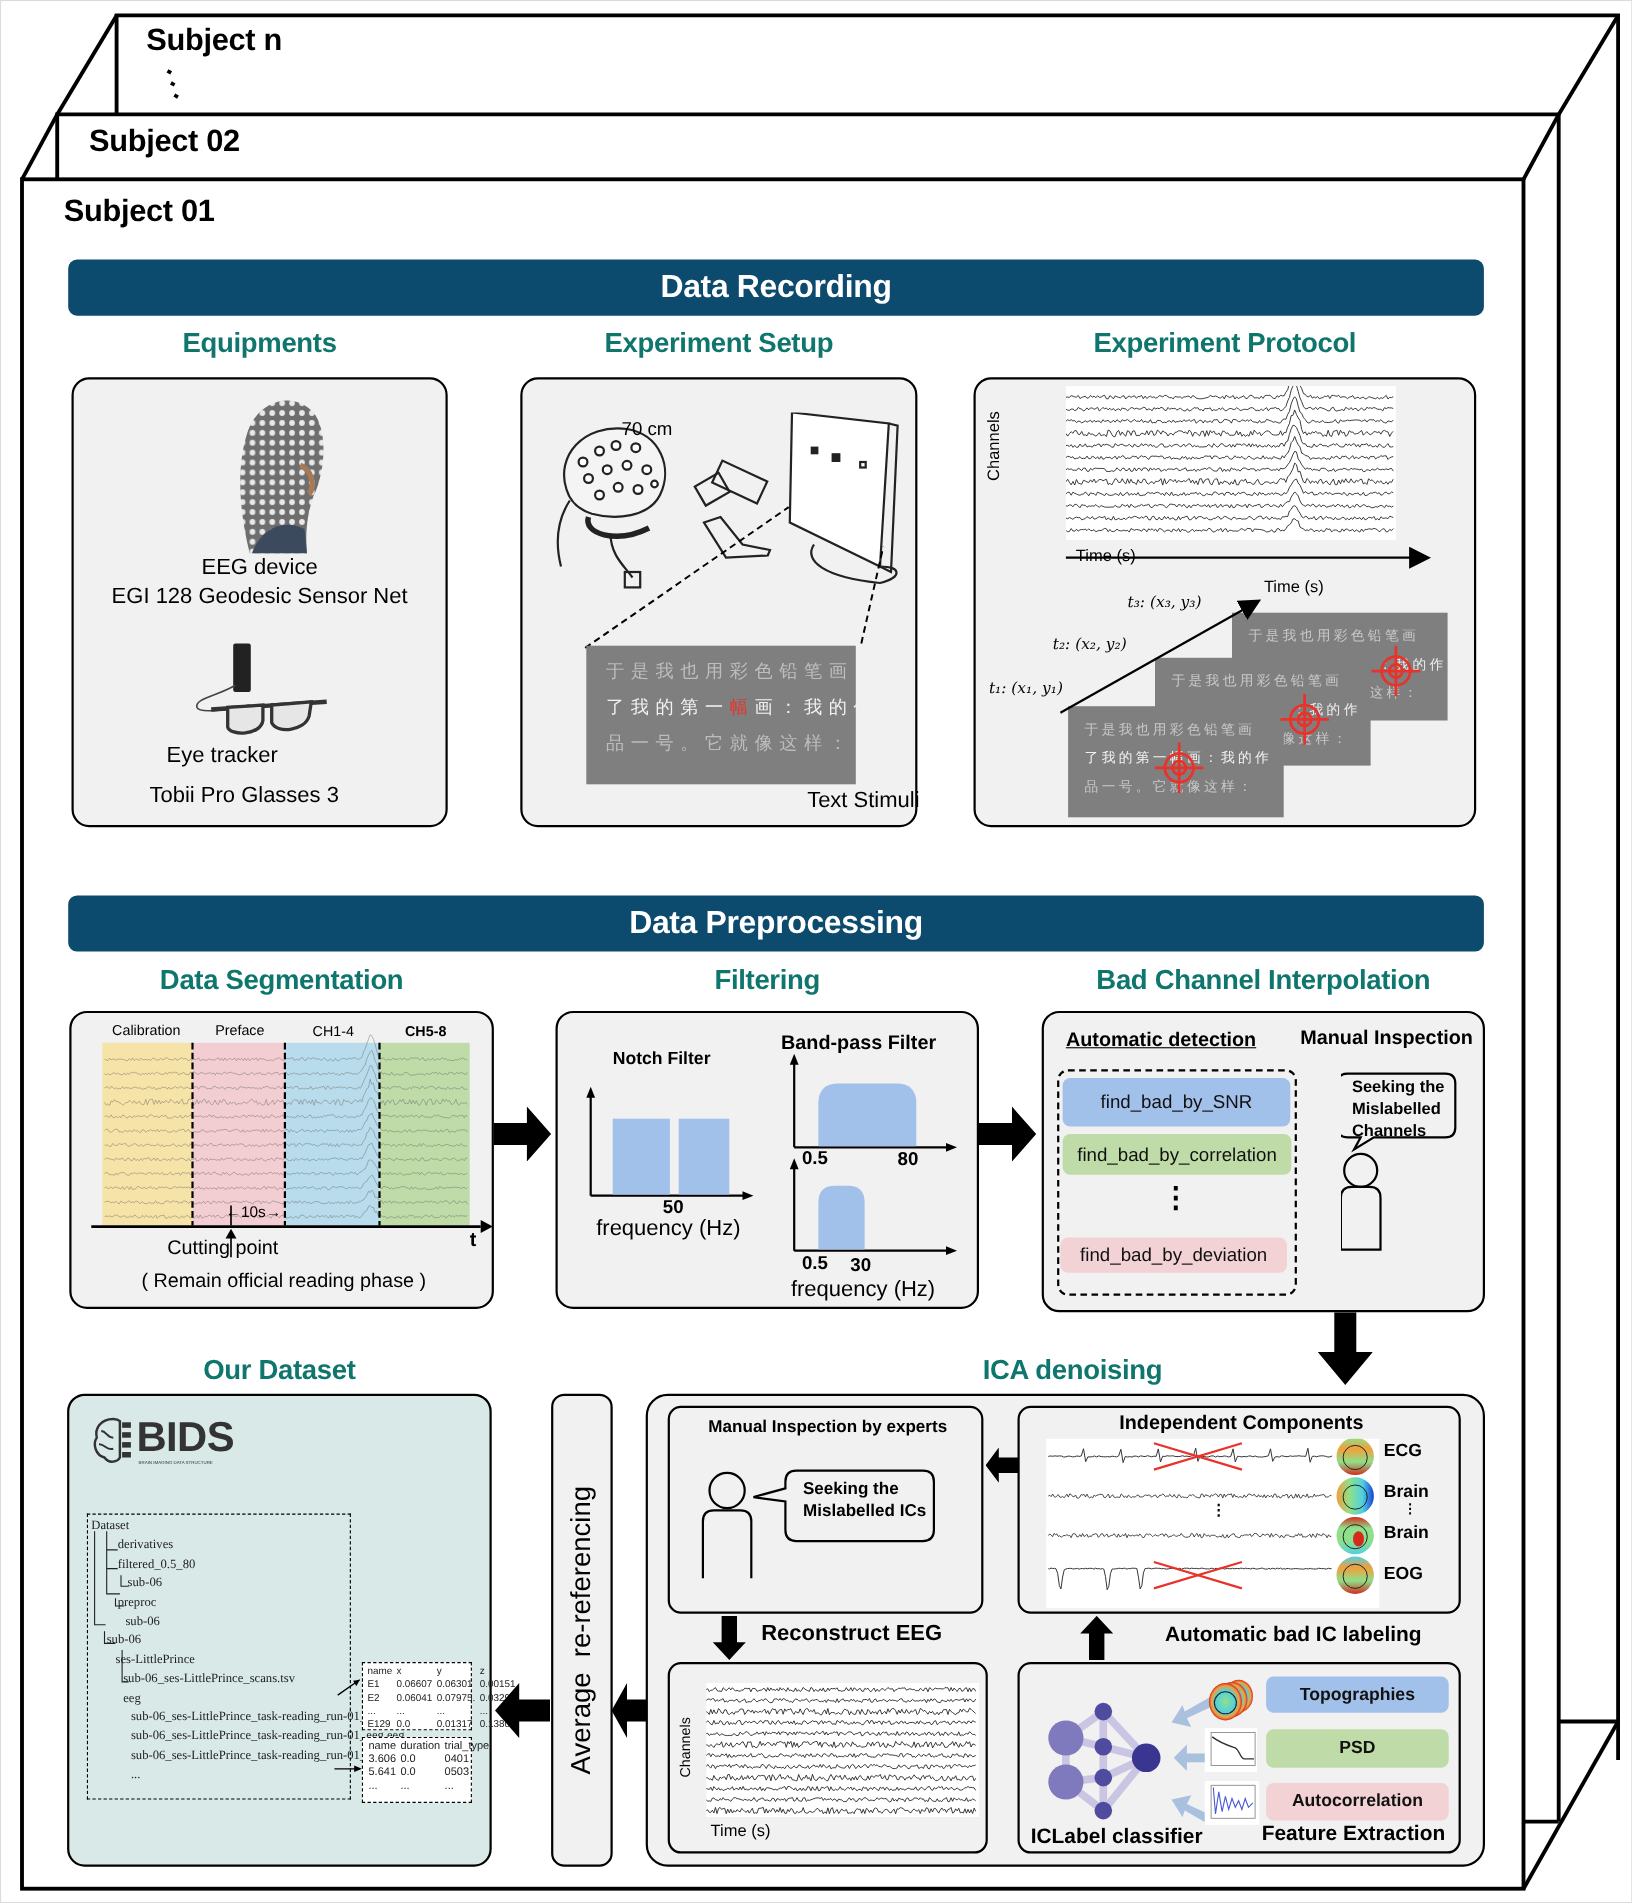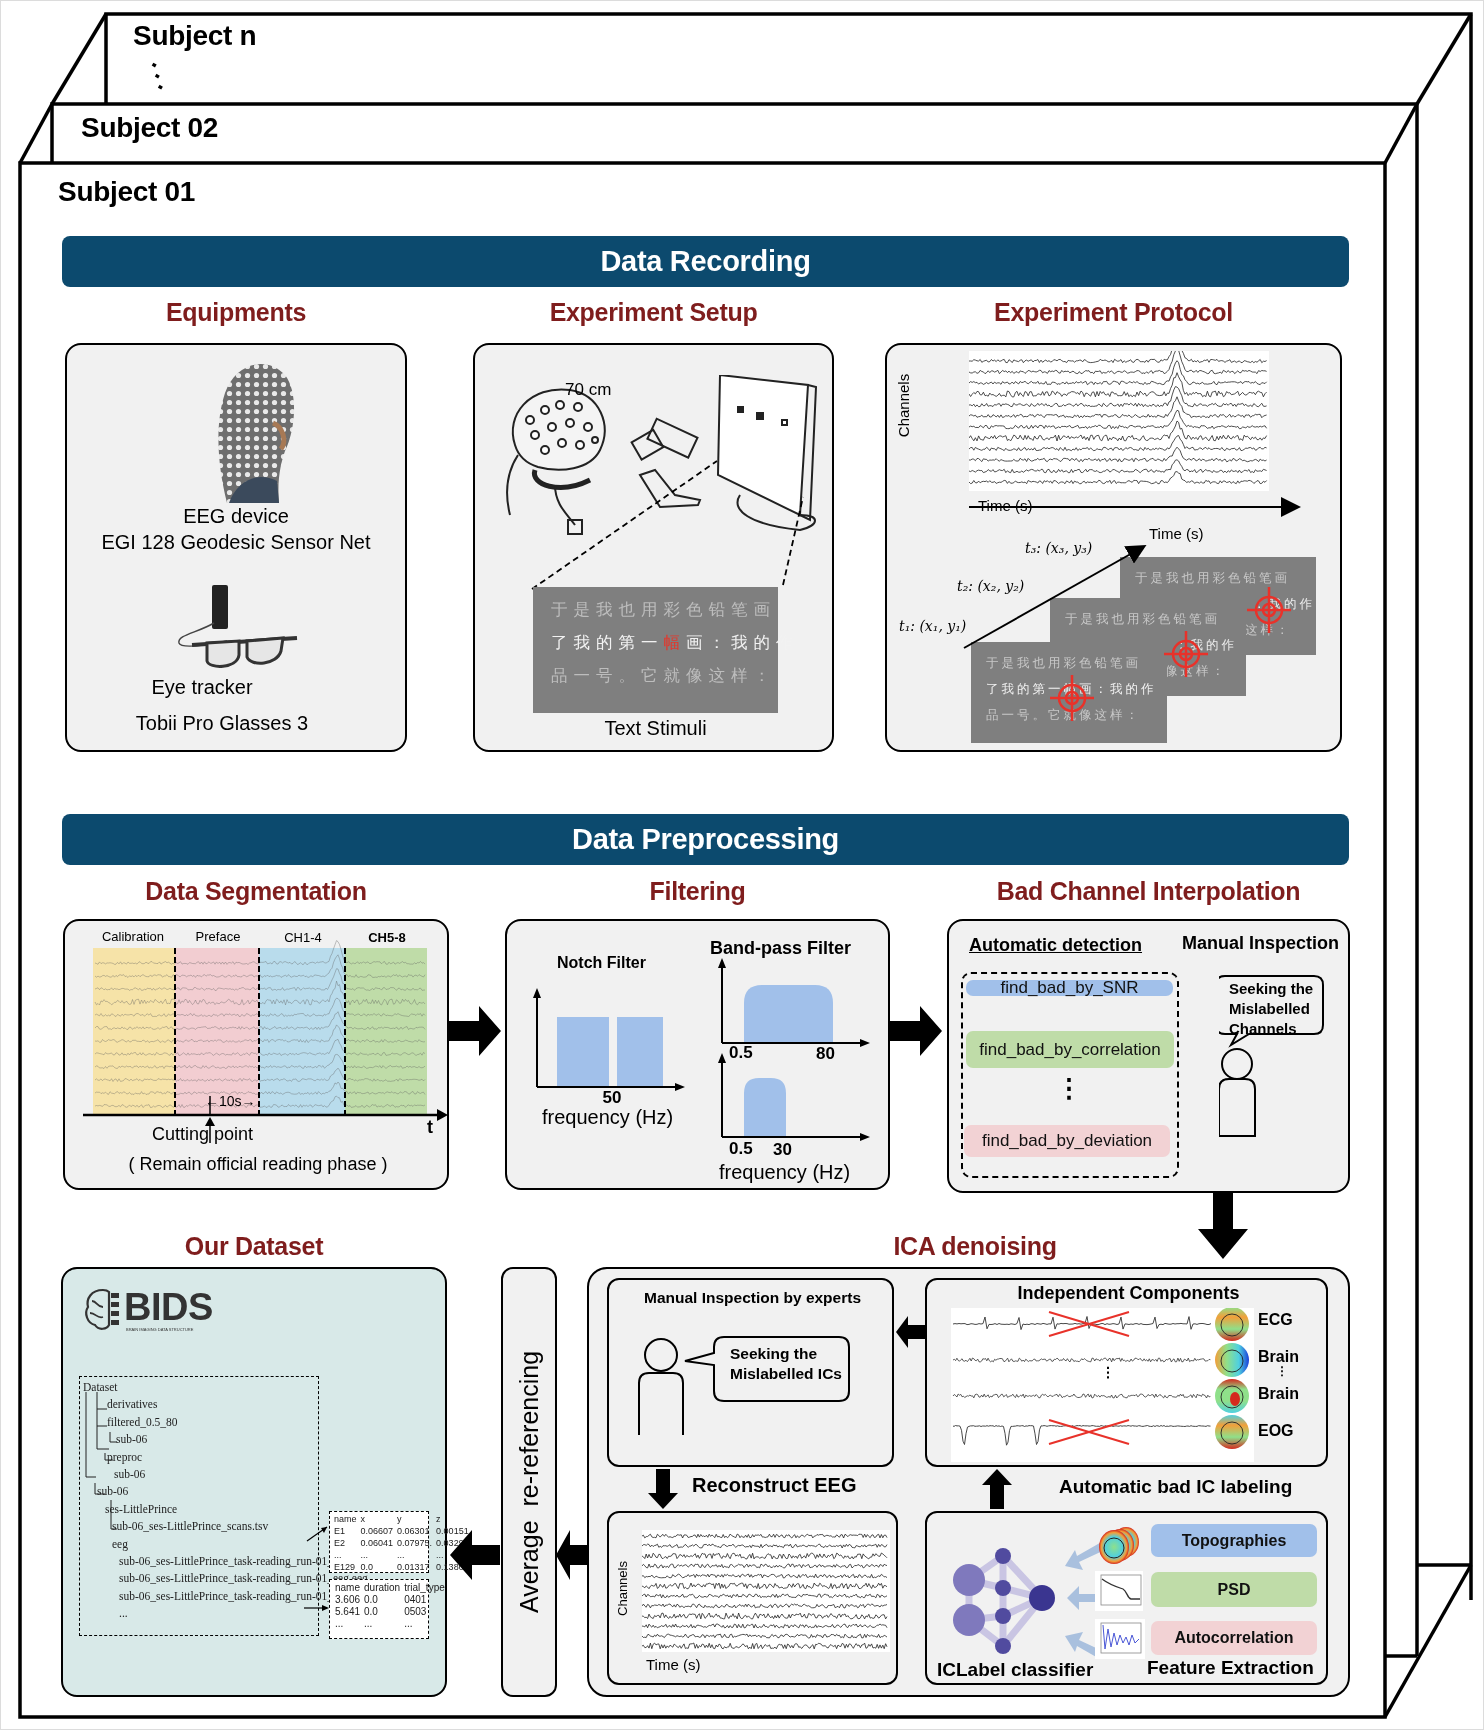--- a/index.html
+++ b/index.html
@@ -2,21 +2,21 @@
 <html><head>
 <meta charset="utf-8">
 <style>
   html, body { margin:0; padding:0; }
   body { width:1484px; height:1730px; position:relative; background:#ffffff; font-family:"Liberation Sans", sans-serif; overflow:hidden; }
   .abs { position:absolute; }
   .frame-outline { position:absolute; left:0; top:0; width:1484px; height:1730px; box-sizing:border-box; border:1px solid #dcdcdc; pointer-events:none; }
   svg.stack { position:absolute; left:0; top:0; }
   .subj-label { position:absolute; font-weight:bold; font-size:28px; color:#000; letter-spacing:-0.3px; }
   .bluebar { position:absolute; background:#0c4a6e; border-radius:8px; color:#fff; font-weight:bold; font-size:29px; display:flex; align-items:center; justify-content:center; letter-spacing:-0.3px; }
-  .sec-title { position:absolute; font-weight:bold; font-size:25px; color:#7f1d1d; text-align:center; letter-spacing:-0.3px; white-space:nowrap; }
+  .sec-title { position:absolute; font-weight:bold; font-size:25px; color:#0f766e; text-align:center; letter-spacing:-0.3px; white-space:nowrap; }
   .panel { position:absolute; background:#f1f1f1; border:2px solid #000; border-radius:16px; box-sizing:border-box; }
   .panel.teal { background:#d8e9e8; }
   .txt { position:absolute; color:#000; white-space:nowrap; }
   .center { text-align:center; }
   .bold { font-weight:bold; }
   .pill { position:absolute; border-radius:7px; display:flex; align-items:center; justify-content:center; font-size:17px; color:#111; }
   .arrow { position:absolute; }
   .grey-stim { position:absolute; background:#7f7f7f; color:#d9d9d9; font-family:"DejaVu Serif", serif; }
   .stim-line { display:block; letter-spacing:6px; white-space:nowrap; }
   .tree { position:absolute; font-family:"Liberation Serif", serif; font-size:11.5px; color:#222; }
@@ -122,21 +122,21 @@
   <div class="txt" style="left:90px; top:35px; font-size:17px;">70 cm</div>
   <svg class="abs" style="left:0; top:0;" width="361" height="409">
     <line x1="57" y1="244" x2="242" y2="116" stroke="#000" stroke-width="1.8" stroke-dasharray="6,4"></line>
     <line x1="308" y1="240" x2="328" y2="152" stroke="#000" stroke-width="1.8" stroke-dasharray="6,4"></line>
   </svg>
   <div class="grey-stim" style="left:58px; top:242px; width:245px; height:126px; font-size:16.5px; line-height:33px; padding:6px 0 0 18px; box-sizing:border-box;">
     <span class="stim-line" style="color:#bdbdbd;">于是我也用彩色铅笔画</span>
     <span class="stim-line" style="color:#f2f2f2;"><span>了我的第一</span><span style="color:#e0392e;">幅</span><span>画：我的作</span></span>
     <span class="stim-line" style="color:#bdbdbd;">品一号。它就像这样：</span>
   </div>
-  <div class="txt center" style="left:0; width:361px; top:372px; font-size:20px;">Text Stimuli</div>
+  <div class="txt center" style="left:0; width:361px; top:372px; font-size:20px;text-align:right;">Text Stimuli</div>
 </div>
 
 <div class="panel" style="left:885px; top:343px; width:457px; height:409px;">
   <svg class="abs" style="left:82px; top:6px;" width="330" height="148" id="protocol-eeg">
       <rect x="0" y="0" width="300" height="140" fill="#fff"></rect>
       <path d="M0,10 L1.6,10.0 L3.2,10.2 L4.8,8.7 L6.4,9.1 L8.0,9.8 L9.6,10.0 L11.2,8.5 L12.8,11.3 L14.4,10.3 L16.0,9.7 L17.6,9.2 L19.2,11.0 L20.8,10.6 L22.4,8.5 L24.0,10.0 L25.6,9.1 L27.2,10.6 L28.8,8.8 L30.4,10.2 L32.0,10.0 L33.6,8.9 L35.2,8.4 L36.8,11.5 L38.4,11.6 L40.0,8.7 L41.6,9.8 L43.2,11.6 L44.8,8.9 L46.4,9.7 L48.0,10.2 L49.6,10.6 L51.2,9.2 L52.8,8.8 L54.4,11.7 L56.0,9.8 L57.6,9.1 L59.2,10.2 L60.8,9.4 L62.4,8.8 L64.0,11.0 L65.6,9.5 L67.2,9.5 L68.8,8.5 L70.4,11.5 L72.0,9.1 L73.6,11.3 L75.2,9.9 L76.8,9.1 L78.4,10.4 L80.0,9.7 L81.6,10.9 L83.2,10.5 L84.8,8.7 L86.4,9.0 L88.0,9.8 L89.6,8.6 L91.2,8.4 L92.8,9.7 L94.4,10.6 L96.0,10.5 L97.6,11.6 L99.2,9.4 L100.8,9.8 L102.4,10.0 L104.0,9.8 L105.6,11.2 L107.2,9.8 L108.8,9.8 L110.4,9.2 L112.0,9.1 L113.6,10.9 L115.2,8.7 L116.8,9.2 L118.4,10.9 L120.0,11.3 L121.6,11.6 L123.2,11.5 L124.8,11.3 L126.4,10.9 L128.0,10.5 L129.6,10.2 L131.2,8.3 L132.8,9.4 L134.4,9.5 L136.0,9.0 L137.6,9.6 L139.2,10.7 L140.8,10.8 L142.4,9.2 L144.0,11.6 L145.6,8.3 L147.2,9.5 L148.8,10.3 L150.4,9.8 L152.0,8.6 L153.6,11.7 L155.2,9.8 L156.8,11.3 L158.4,10.3 L160.0,9.9 L161.6,8.7 L163.2,11.0 L164.8,11.4 L166.4,9.2 L168.0,8.3 L169.6,8.8 L171.2,10.7 L172.8,10.7 L174.4,10.6 L176.0,11.3 L177.6,9.1 L179.2,11.2 L180.8,8.8 L182.4,8.4 L184.0,8.5 L185.6,8.3 L187.2,10.1 L188.8,11.2 L190.4,11.2 L192.0,8.8 L193.6,10.0 L195.2,8.3 L196.8,8.9 L198.4,8.8 L200.0,5.6 L201.6,3.4 L203.2,-2.1 L204.8,-7.8 L206.4,-11.0 L208.0,-15.3 L209.6,-13.2 L211.2,-8.8 L212.8,-0.7 L214.4,2.4 L216.0,6.8 L217.6,7.5 L219.2,9.6 L220.8,9.6 L222.4,8.3 L224.0,10.9 L225.6,9.8 L227.2,10.8 L228.8,9.4 L230.4,11.5 L232.0,10.8 L233.6,10.5 L235.2,9.2 L236.8,9.5 L238.4,8.5 L240.0,11.3 L241.6,8.5 L243.2,8.5 L244.8,8.9 L246.4,9.3 L248.0,8.4 L249.6,10.4 L251.2,9.8 L252.8,9.6 L254.4,10.1 L256.0,11.4 L257.6,10.1 L259.2,9.7 L260.8,8.7 L262.4,11.4 L264.0,10.6 L265.6,10.0 L267.2,11.4 L268.8,10.6 L270.4,9.9 L272.0,11.6 L273.6,11.4 L275.2,9.7 L276.8,10.0 L278.4,10.7 L280.0,11.0 L281.6,11.5 L283.2,10.2 L284.8,11.7 L286.4,10.5 L288.0,11.2 L289.6,9.8 L291.2,8.5 L292.8,11.7 L294.4,10.2 L296.0,10.5 L297.6,9.6" stroke="#222" stroke-width="0.8" fill="none"></path>
       <path d="M0,21 L1.6,21.9 L3.2,22.0 L4.8,21.0 L6.4,20.8 L8.0,22.3 L9.6,21.8 L11.2,19.4 L12.8,20.5 L14.4,20.9 L16.0,22.7 L17.6,21.6 L19.2,19.8 L20.8,21.6 L22.4,19.8 L24.0,20.0 L25.6,21.1 L27.2,20.4 L28.8,19.3 L30.4,22.6 L32.0,21.1 L33.6,19.4 L35.2,20.6 L36.8,19.9 L38.4,21.6 L40.0,20.1 L41.6,21.8 L43.2,20.3 L44.8,22.4 L46.4,21.3 L48.0,20.6 L49.6,22.2 L51.2,19.9 L52.8,20.5 L54.4,20.7 L56.0,22.4 L57.6,21.2 L59.2,19.5 L60.8,19.8 L62.4,20.9 L64.0,20.1 L65.6,20.7 L67.2,21.0 L68.8,20.4 L70.4,19.3 L72.0,19.5 L73.6,21.8 L75.2,20.8 L76.8,21.2 L78.4,22.4 L80.0,19.6 L81.6,20.7 L83.2,20.0 L84.8,20.6 L86.4,19.4 L88.0,19.7 L89.6,21.8 L91.2,22.2 L92.8,19.4 L94.4,21.1 L96.0,20.2 L97.6,20.5 L99.2,20.1 L100.8,21.8 L102.4,21.0 L104.0,20.1 L105.6,21.4 L107.2,22.4 L108.8,22.6 L110.4,20.6 L112.0,22.6 L113.6,22.1 L115.2,20.7 L116.8,19.6 L118.4,20.0 L120.0,19.7 L121.6,21.8 L123.2,21.3 L124.8,22.6 L126.4,20.2 L128.0,20.5 L129.6,20.4 L131.2,19.8 L132.8,22.5 L134.4,21.4 L136.0,22.0 L137.6,21.7 L139.2,20.2 L140.8,21.3 L142.4,19.7 L144.0,21.7 L145.6,22.6 L147.2,21.4 L148.8,20.4 L150.4,20.4 L152.0,21.2 L153.6,21.2 L155.2,19.7 L156.8,20.6 L158.4,22.1 L160.0,21.9 L161.6,21.1 L163.2,21.1 L164.8,21.4 L166.4,20.6 L168.0,19.6 L169.6,19.7 L171.2,20.6 L172.8,22.5 L174.4,21.9 L176.0,22.5 L177.6,20.8 L179.2,22.3 L180.8,20.8 L182.4,19.6 L184.0,22.4 L185.6,20.5 L187.2,20.1 L188.8,20.1 L190.4,19.4 L192.0,20.5 L193.6,20.4 L195.2,22.6 L196.8,21.8 L198.4,20.3 L200.0,18.5 L201.6,13.6 L203.2,10.3 L204.8,3.7 L206.4,0.1 L208.0,-2.4 L209.6,-0.7 L211.2,4.9 L212.8,10.7 L214.4,14.2 L216.0,18.6 L217.6,20.5 L219.2,20.6 L220.8,19.5 L222.4,19.2 L224.0,21.0 L225.6,20.9 L227.2,19.3 L228.8,21.4 L230.4,19.6 L232.0,19.6 L233.6,20.3 L235.2,20.8 L236.8,21.6 L238.4,22.6 L240.0,22.3 L241.6,19.8 L243.2,19.3 L244.8,22.2 L246.4,22.7 L248.0,22.2 L249.6,21.9 L251.2,21.2 L252.8,22.4 L254.4,19.3 L256.0,20.3 L257.6,21.4 L259.2,19.5 L260.8,21.5 L262.4,20.5 L264.0,20.3 L265.6,22.6 L267.2,21.3 L268.8,19.8 L270.4,21.6 L272.0,21.7 L273.6,19.3 L275.2,20.1 L276.8,19.7 L278.4,20.4 L280.0,19.4 L281.6,20.1 L283.2,21.0 L284.8,21.1 L286.4,21.1 L288.0,22.6 L289.6,19.6 L291.2,20.5 L292.8,19.5 L294.4,19.8 L296.0,19.8 L297.6,20.4" stroke="#222" stroke-width="0.8" fill="none"></path>
       <path d="M0,32 L1.6,30.6 L3.2,31.4 L4.8,30.6 L6.4,31.7 L8.0,31.3 L9.6,33.1 L11.2,31.9 L12.8,32.1 L14.4,33.4 L16.0,32.6 L17.6,31.5 L19.2,32.8 L20.8,31.9 L22.4,31.1 L24.0,33.0 L25.6,31.1 L27.2,32.4 L28.8,31.8 L30.4,31.9 L32.0,33.3 L33.6,30.6 L35.2,32.0 L36.8,31.7 L38.4,31.0 L40.0,33.0 L41.6,32.7 L43.2,31.0 L44.8,32.8 L46.4,30.6 L48.0,31.8 L49.6,32.9 L51.2,30.5 L52.8,31.6 L54.4,31.2 L56.0,30.3 L57.6,31.8 L59.2,32.8 L60.8,31.4 L62.4,30.4 L64.0,32.0 L65.6,31.8 L67.2,32.2 L68.8,30.3 L70.4,33.0 L72.0,31.8 L73.6,32.7 L75.2,32.9 L76.8,30.5 L78.4,33.6 L80.0,33.0 L81.6,33.5 L83.2,31.1 L84.8,31.3 L86.4,31.6 L88.0,33.4 L89.6,32.7 L91.2,33.3 L92.8,31.7 L94.4,31.6 L96.0,33.0 L97.6,30.8 L99.2,33.0 L100.8,32.3 L102.4,32.3 L104.0,31.5 L105.6,32.5 L107.2,30.6 L108.8,31.8 L110.4,31.6 L112.0,30.6 L113.6,32.1 L115.2,31.1 L116.8,30.3 L118.4,33.7 L120.0,32.4 L121.6,31.1 L123.2,31.1 L124.8,33.6 L126.4,31.1 L128.0,32.8 L129.6,32.5 L131.2,31.6 L132.8,33.2 L134.4,30.6 L136.0,30.7 L137.6,30.3 L139.2,32.9 L140.8,33.3 L142.4,32.5 L144.0,30.3 L145.6,30.3 L147.2,30.9 L148.8,31.3 L150.4,33.7 L152.0,30.3 L153.6,30.3 L155.2,31.0 L156.8,32.2 L158.4,32.4 L160.0,30.7 L161.6,31.1 L163.2,31.9 L164.8,30.6 L166.4,32.0 L168.0,30.4 L169.6,32.2 L171.2,32.7 L172.8,32.7 L174.4,33.6 L176.0,31.3 L177.6,33.3 L179.2,32.6 L180.8,32.7 L182.4,30.3 L184.0,30.7 L185.6,31.4 L187.2,32.0 L188.8,32.9 L190.4,32.3 L192.0,32.9 L193.6,33.6 L195.2,33.3 L196.8,30.7 L198.4,29.9 L200.0,30.1 L201.6,25.8 L203.2,23.1 L204.8,16.2 L206.4,12.0 L208.0,9.7 L209.6,11.7 L211.2,18.3 L212.8,23.6 L214.4,24.8 L216.0,28.8 L217.6,30.4 L219.2,32.8 L220.8,33.6 L222.4,32.9 L224.0,31.0 L225.6,31.5 L227.2,32.7 L228.8,32.2 L230.4,33.1 L232.0,32.2 L233.6,31.3 L235.2,33.1 L236.8,32.9 L238.4,33.2 L240.0,32.9 L241.6,32.7 L243.2,32.3 L244.8,30.4 L246.4,33.0 L248.0,33.7 L249.6,30.7 L251.2,31.9 L252.8,31.8 L254.4,31.6 L256.0,30.8 L257.6,31.5 L259.2,31.1 L260.8,31.1 L262.4,30.8 L264.0,30.8 L265.6,30.8 L267.2,31.2 L268.8,32.0 L270.4,31.4 L272.0,30.6 L273.6,32.7 L275.2,30.9 L276.8,30.5 L278.4,30.8 L280.0,30.6 L281.6,32.3 L283.2,31.4 L284.8,32.0 L286.4,30.5 L288.0,32.4 L289.6,33.2 L291.2,33.6 L292.8,31.7 L294.4,32.0 L296.0,32.5 L297.6,30.8" stroke="#222" stroke-width="0.8" fill="none"></path>
       <path d="M0,43 L1.6,45.5 L3.2,43.2 L4.8,41.5 L6.4,42.9 L8.0,40.4 L9.6,40.7 L11.2,43.8 L12.8,43.9 L14.4,41.2 L16.0,44.7 L17.6,44.3 L19.2,45.2 L20.8,42.1 L22.4,43.9 L24.0,43.5 L25.6,44.5 L27.2,45.4 L28.8,44.3 L30.4,42.4 L32.0,45.2 L33.6,44.4 L35.2,44.2 L36.8,45.9 L38.4,40.0 L40.0,40.6 L41.6,43.8 L43.2,45.9 L44.8,45.9 L46.4,41.6 L48.0,40.3 L49.6,44.7 L51.2,41.7 L52.8,44.0 L54.4,45.5 L56.0,40.6 L57.6,41.3 L59.2,44.8 L60.8,40.8 L62.4,40.7 L64.0,45.1 L65.6,44.8 L67.2,44.8 L68.8,42.8 L70.4,43.2 L72.0,44.1 L73.6,40.6 L75.2,44.4 L76.8,41.0 L78.4,40.8 L80.0,44.9 L81.6,44.0 L83.2,40.0 L84.8,41.2 L86.4,43.7 L88.0,40.7 L89.6,41.9 L91.2,42.6 L92.8,45.4 L94.4,43.3 L96.0,43.1 L97.6,44.6 L99.2,42.1 L100.8,41.8 L102.4,40.7 L104.0,40.7 L105.6,41.1 L107.2,42.4 L108.8,41.6 L110.4,43.5 L112.0,40.0 L113.6,41.4 L115.2,45.7 L116.8,42.1 L118.4,42.4 L120.0,43.9 L121.6,45.2 L123.2,41.3 L124.8,40.9 L126.4,45.8 L128.0,40.5 L129.6,45.0 L131.2,40.4 L132.8,42.5 L134.4,40.7 L136.0,43.5 L137.6,43.9 L139.2,42.6 L140.8,45.5 L142.4,41.0 L144.0,41.1 L145.6,43.1 L147.2,42.5 L148.8,44.8 L150.4,44.6 L152.0,44.8 L153.6,44.2 L155.2,40.6 L156.8,44.4 L158.4,41.7 L160.0,45.6 L161.6,43.8 L163.2,45.8 L164.8,44.1 L166.4,45.6 L168.0,41.1 L169.6,44.5 L171.2,40.1 L172.8,42.1 L174.4,43.5 L176.0,42.0 L177.6,45.2 L179.2,43.4 L180.8,41.8 L182.4,40.9 L184.0,40.8 L185.6,41.8 L187.2,43.9 L188.8,44.3 L190.4,44.6 L192.0,44.4 L193.6,44.1 L195.2,40.7 L196.8,44.8 L198.4,42.1 L200.0,42.4 L201.6,37.4 L203.2,34.1 L204.8,26.8 L206.4,26.6 L208.0,21.7 L209.6,25.8 L211.2,28.9 L212.8,31.3 L214.4,39.5 L216.0,43.2 L217.6,41.5 L219.2,44.6 L220.8,42.4 L222.4,43.7 L224.0,41.5 L225.6,42.7 L227.2,41.0 L228.8,42.9 L230.4,42.5 L232.0,42.8 L233.6,45.7 L235.2,44.4 L236.8,45.6 L238.4,40.2 L240.0,45.0 L241.6,45.8 L243.2,41.1 L244.8,40.7 L246.4,40.1 L248.0,44.7 L249.6,40.1 L251.2,42.8 L252.8,41.8 L254.4,45.7 L256.0,44.5 L257.6,40.6 L259.2,41.9 L260.8,41.7 L262.4,43.7 L264.0,43.3 L265.6,42.9 L267.2,41.7 L268.8,40.3 L270.4,44.6 L272.0,43.0 L273.6,41.4 L275.2,43.3 L276.8,44.1 L278.4,43.3 L280.0,41.4 L281.6,41.5 L283.2,42.2 L284.8,41.5 L286.4,43.7 L288.0,40.9 L289.6,40.2 L291.2,41.3 L292.8,41.6 L294.4,45.8 L296.0,42.7 L297.6,41.1" stroke="#222" stroke-width="0.8" fill="none"></path>
       <path d="M0,54 L1.6,53.9 L3.2,54.8 L4.8,53.2 L6.4,55.7 L8.0,53.9 L9.6,55.7 L11.2,55.5 L12.8,52.7 L14.4,54.7 L16.0,54.6 L17.6,52.5 L19.2,55.3 L20.8,54.6 L22.4,54.8 L24.0,55.5 L25.6,53.5 L27.2,54.1 L28.8,53.0 L30.4,52.6 L32.0,55.3 L33.6,53.0 L35.2,53.5 L36.8,52.9 L38.4,53.4 L40.0,54.0 L41.6,55.4 L43.2,55.6 L44.8,52.3 L46.4,53.7 L48.0,54.1 L49.6,53.1 L51.2,52.8 L52.8,53.9 L54.4,54.5 L56.0,54.1 L57.6,52.9 L59.2,54.5 L60.8,55.5 L62.4,52.6 L64.0,54.4 L65.6,55.2 L67.2,54.4 L68.8,52.3 L70.4,54.4 L72.0,52.7 L73.6,53.2 L75.2,54.7 L76.8,52.7 L78.4,54.8 L80.0,54.0 L81.6,55.6 L83.2,55.3 L84.8,53.8 L86.4,52.5 L88.0,52.6 L89.6,55.5 L91.2,55.3 L92.8,55.1 L94.4,53.6 L96.0,55.0 L97.6,53.9 L99.2,53.1 L100.8,53.0 L102.4,53.7 L104.0,55.3 L105.6,54.4 L107.2,52.7 L108.8,54.9 L110.4,53.5 L112.0,52.3 L113.6,53.2 L115.2,55.3 L116.8,53.9 L118.4,55.1 L120.0,54.3 L121.6,55.5 L123.2,55.2 L124.8,55.4 L126.4,55.1 L128.0,54.9 L129.6,53.1 L131.2,54.0 L132.8,55.7 L134.4,52.3 L136.0,53.9 L137.6,55.5 L139.2,54.6 L140.8,52.5 L142.4,52.3 L144.0,54.3 L145.6,54.9 L147.2,54.5 L148.8,52.9 L150.4,55.6 L152.0,53.1 L153.6,55.4 L155.2,52.5 L156.8,53.0 L158.4,52.8 L160.0,54.0 L161.6,52.3 L163.2,53.4 L164.8,54.7 L166.4,52.3 L168.0,55.4 L169.6,52.4 L171.2,54.6 L172.8,53.0 L174.4,55.7 L176.0,53.5 L177.6,54.8 L179.2,55.4 L180.8,54.1 L182.4,55.2 L184.0,53.1 L185.6,54.3 L187.2,55.7 L188.8,53.7 L190.4,55.6 L192.0,54.3 L193.6,55.2 L195.2,52.3 L196.8,52.1 L198.4,54.7 L200.0,50.9 L201.6,50.1 L203.2,43.9 L204.8,38.9 L206.4,35.6 L208.0,36.1 L209.6,37.6 L211.2,41.3 L212.8,44.8 L214.4,50.5 L216.0,52.6 L217.6,52.3 L219.2,54.8 L220.8,54.8 L222.4,55.5 L224.0,55.6 L225.6,52.6 L227.2,54.8 L228.8,54.8 L230.4,53.0 L232.0,52.8 L233.6,54.3 L235.2,54.1 L236.8,54.2 L238.4,55.4 L240.0,53.9 L241.6,53.5 L243.2,52.5 L244.8,53.7 L246.4,52.3 L248.0,54.3 L249.6,55.1 L251.2,55.4 L252.8,55.1 L254.4,52.5 L256.0,53.9 L257.6,52.8 L259.2,54.3 L260.8,52.6 L262.4,52.5 L264.0,55.1 L265.6,53.1 L267.2,55.5 L268.8,52.8 L270.4,53.3 L272.0,53.0 L273.6,52.3 L275.2,54.6 L276.8,53.2 L278.4,55.1 L280.0,55.1 L281.6,54.2 L283.2,55.6 L284.8,52.6 L286.4,53.9 L288.0,55.4 L289.6,55.7 L291.2,53.9 L292.8,52.3 L294.4,55.2 L296.0,55.4 L297.6,54.9" stroke="#222" stroke-width="0.8" fill="none"></path>
@@ -280,21 +280,21 @@
 </div>
 
 <svg class="arrow" style="left:890px; top:1006px;" width="56" height="50">
     <path d="M0,15 L30,15 L30,0 L52,25 L30,50 L30,35 L0,35 Z" fill="#000"></path>
   </svg>
 
 <div class="panel" style="left:947px; top:919px; width:403px; height:274px;">
   <div class="txt bold" style="left:20px; top:14px; font-size:18px;text-decoration:underline;">Automatic detection</div>
   <div class="txt bold" style="left:233px; top:12px; font-size:18px;">Manual Inspection</div>
   <div class="abs" style="left:12px; top:51px; width:218px; height:206px; border:2px dashed #000; border-radius:10px; box-sizing:border-box;"></div>
-  <div class="pill" style="left:17px; top:59px; width:207px; height:16px; background:#a1c0ea;">find_bad_by_SNR</div>
+  <div class="pill" style="left:17px; top:59px; width:207px; height:44px; background:#a1c0ea;">find_bad_by_SNR</div>
   <div class="pill" style="left:17px; top:110px; width:208px; height:37px; background:#bfdca8;">find_bad_by_correlation</div>
   <div class="txt bold center" style="left:95px; width:50px; top:152px; font-size:26px;">⋮</div>
   <div class="pill" style="left:15px; top:204px; width:206px; height:32px; background:#f2d2d4;">find_bad_by_deviation</div>
   <svg class="abs" style="left:270px; top:50px;" width="120" height="200">
     <path d="M6,5 L95,5 Q104,5 104,14 L104,54 Q104,63 95,63 L30,63 L12,74 L18,63 L6,63 Q-3,63 -3,54 L-3,14 Q-3,5 6,5 Z" fill="#f1f1f1" stroke="#000" stroke-width="2"></path>
     <circle cx="18" cy="93" r="15" fill="#f1f1f1" stroke="#000" stroke-width="2"></circle>
     <path d="M0,135 L0,118 Q0,108 10,108 L26,108 Q36,108 36,118 L36,165 L0,165 Z" fill="#f1f1f1" stroke="#000" stroke-width="2"></path>
   </svg>
   <div class="txt bold" style="left:280px; top:58px; font-size:15px; line-height:20px;">
     <div>Seeking the</div>

